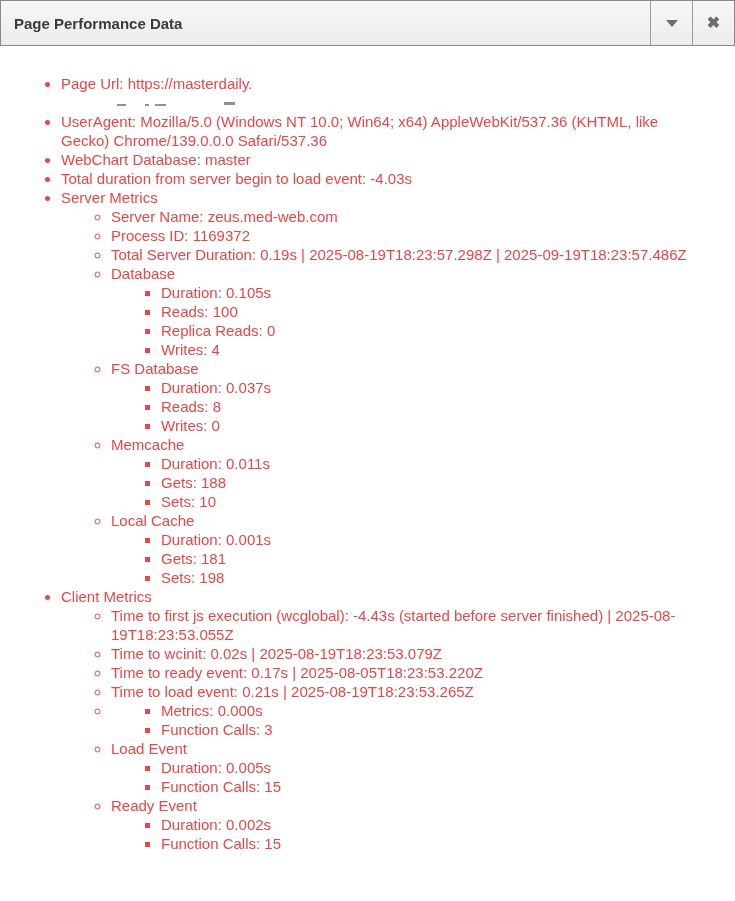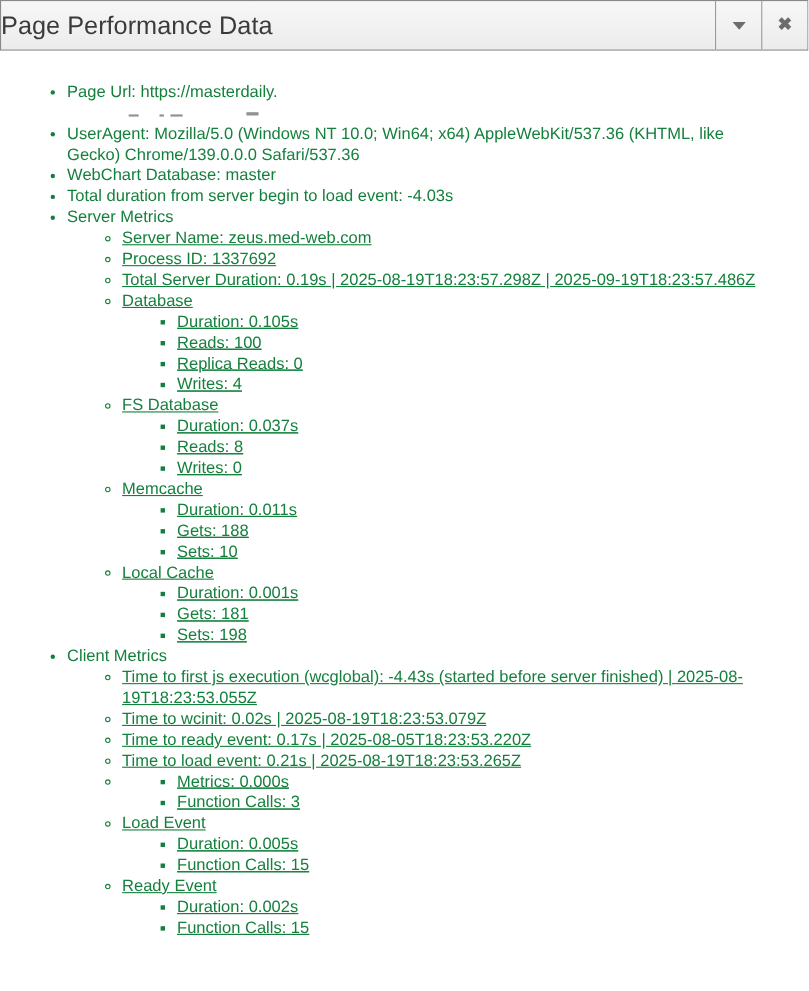--- a/index.html
+++ b/index.html
@@ -17,22 +17,23 @@
     height: 46px;
     background: linear-gradient(#f7f7f7, #ececec);
     border: 1px solid #898989;
     display: flex;
     align-items: stretch;
   }
   .dialog-title {
     flex: 1;
     display: flex;
     align-items: center;
-    font-size: 23px;
-    font-weight: 400;
+    padding-left: 13px;
+    font-size: 15px;
+    font-weight: 700;
     color: #3b3b3b;
     white-space: nowrap;
     overflow: hidden;
   }
   .hdr-btn {
     width: 42px;
     border: none;
     border-left: 1px solid #9b9b9b;
     background: transparent;
     display: flex;
@@ -51,33 +52,32 @@
     font-size: 16px;
     font-weight: 700;
     color: #6c6c6c;
     line-height: 1;
   }
 
   
   .dialog-content {
     box-sizing: border-box;
     padding: 28px 33px 10px 21px;
-    color: #15803d;
+    color: #ef4444;
     font-size: 15px;
     line-height: 19px;
   }
   ul.tree {
     margin: 0;
     padding-left: 40px;
     list-style-type: disc;
   }
   ul.tree ul.tree {
     padding-left: 50px;
     list-style-type: circle;
-    text-decoration: underline;
   }
   ul.tree ul.tree ul.tree {
     list-style-type: square;
   }
   ul.tree li { margin: 0; padding: 0; }
 
   
   .redacted-line { position: relative; height: 19px; background: #fff; }
   .redacted-line .m { position: absolute; background: #929292; }
   .redacted-line .m1 { left: 56px;  top: 11px; width: 9px;  height: 2px; }
@@ -106,21 +106,21 @@
               <i class="m m1"></i>
               <i class="m m2"></i>
               <i class="m m3"></i>
               <i class="m m4"></i>
             </div></li>
           <li><span>UserAgent: Mozilla/5.0 (Windows NT 10.0; Win64; x64) AppleWebKit/537.36 (KHTML, like Gecko) Chrome/139.0.0.0 Safari/537.36</span></li>
           <li><span>WebChart Database: master</span></li>
           <li><span>Total duration from server begin to load event: -4.03s</span></li>
           <li><span>Server Metrics</span><ul class="tree">
               <li><span>Server Name: zeus.med-web.com</span></li>
-              <li><span>Process ID: 1337692</span></li>
+              <li><span>Process ID: 1169372</span></li>
               <li><span>Total Server Duration: 0.19s | 2025-08-19T18:23:57.298Z | 2025-09-19T18:23:57.486Z</span></li>
               <li><span>Database</span><ul class="tree">
                   <li><span>Duration: 0.105s</span></li>
                   <li><span>Reads: 100</span></li>
                   <li><span>Replica Reads: 0</span></li>
                   <li><span>Writes: 4</span></li>
                 </ul></li>
               <li><span>FS Database</span><ul class="tree">
                   <li><span>Duration: 0.037s</span></li>
                   <li><span>Reads: 8</span></li>

